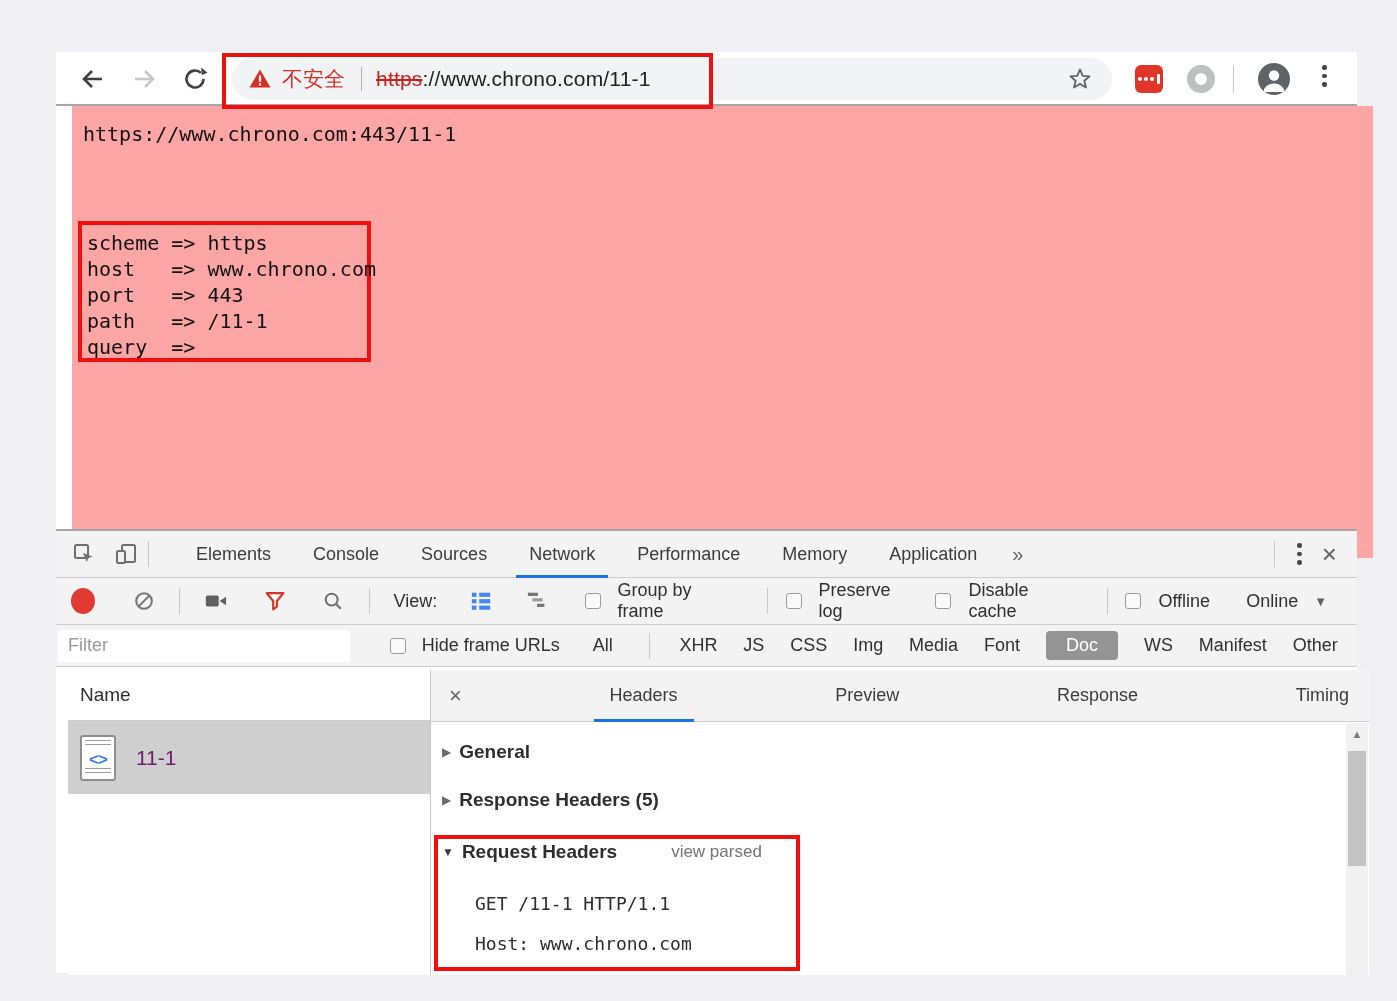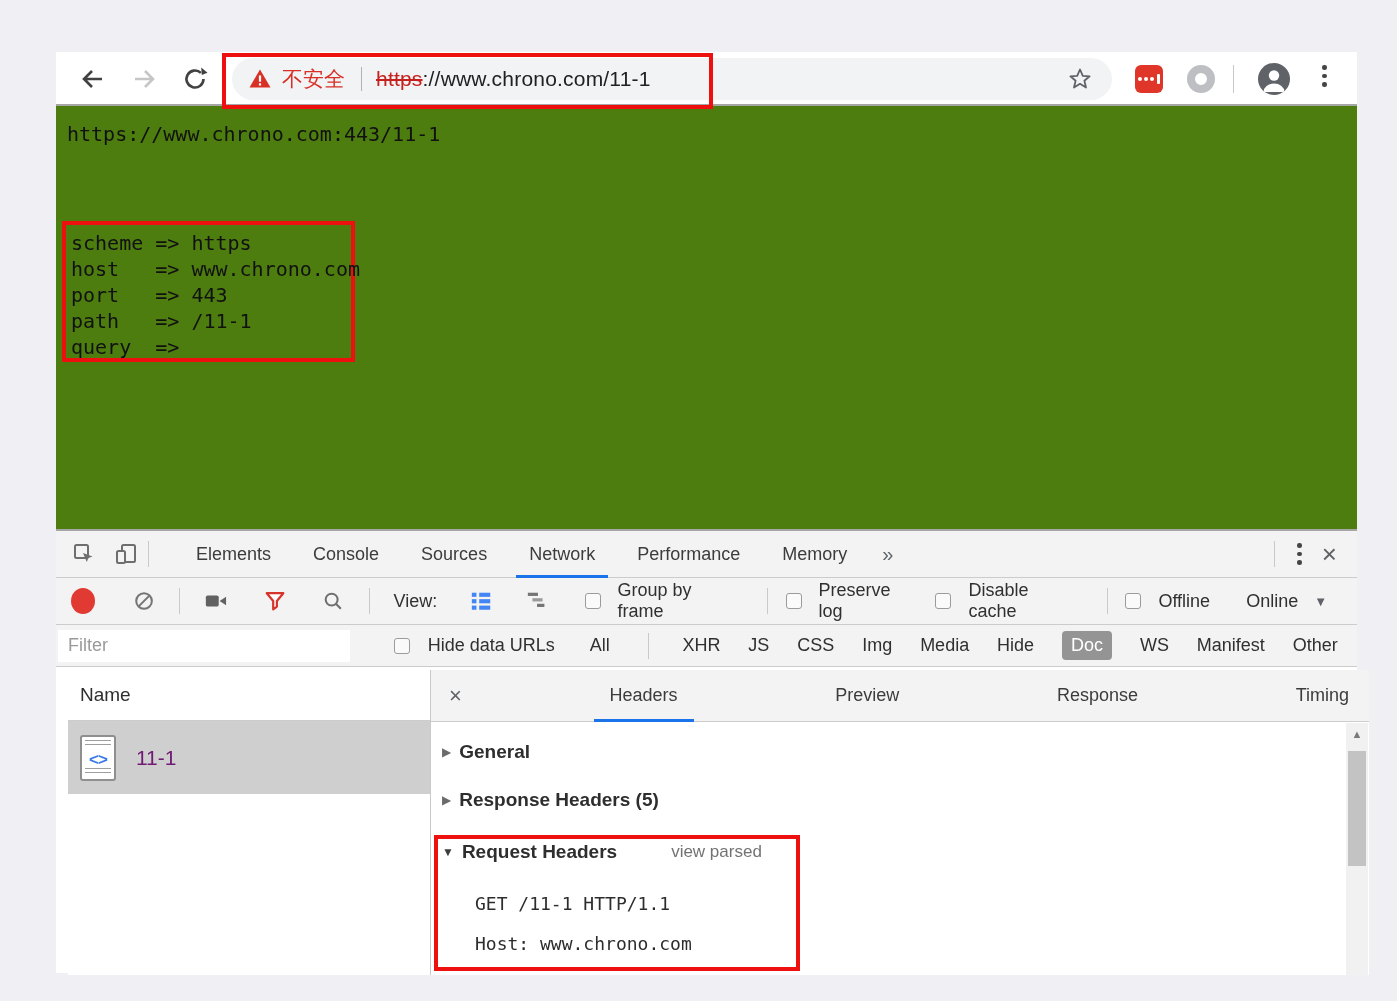--- a/index.html
+++ b/index.html
@@ -21,21 +21,21 @@
   #ext-lastpass i { width:4px; height:4px; border-radius:50%; background:#fff; display:block; }
   #ext-lastpass b { width:3px; height:10px; background:#fff; display:block; border-radius:1px; margin-left:1px; }
   #ext-ring { position:absolute; left:1131px; top:13px; width:28px; height:28px; border:8px solid #bdbfc2; border-radius:50%; }
   .tb-divider { position:absolute; left:1177px; top:13px; width:1px; height:28px; background:#c8c8c8; }
   #avatar { position:absolute; left:1202px; top:11px; width:32px; height:32px; border-radius:50%; background:#5f6368; overflow:hidden; }
   .kebab { display:flex; flex-direction:column; gap:4px; align-items:center; }
   .kebab i { width:4.5px; height:4.5px; border-radius:50%; background:#454545; display:block; }
   #menu-kebab { position:absolute; left:1266px; top:13px; }
 
   
-  #page { position:absolute; left:0; top:54px; width:100%; height:452px; background:#4d7c0f; }
+  #page { position:absolute; left:16px; top:54px; width:100%; height:452px; background:#fca5a5; }
   .mono { font-family:"DejaVu Sans Mono","Liberation Mono",monospace; }
   #url-line { position:absolute; left:11px; top:16px; font-size:20px; color:#111; }
   #parse-box { position:absolute; left:6px; top:115px; width:293px; height:141px; border:4px solid #ee0f0f; }
   #parse-pre { white-space:pre; font-size:20px; line-height:26px; color:#111; padding:5px 0 0 5px; }
 
   
   #devtools { position:absolute; left:0; top:477px; width:100%; height:444px; border-top:2px solid #a6a6a6; background:#fff; }
   .bar { background:#f3f3f3; border-bottom:1px solid #ccc; display:flex; align-items:center; position:relative;justify-content:space-between; }
   #dt-tabbar { height:47px; padding-left:16px; }
   .dt-tab { font-size:18px; color:#3c3c3c; padding:0 21px; height:47px; display:flex; align-items:center; position:relative; }
@@ -49,21 +49,21 @@
   .rec-dot { width:26px; height:26px; border-radius:50%; background:#e03a32; }
   .tb-label { font-size:18px; color:#303030; }
   .chk { width:16px; height:16px; border:1.5px solid #9b9b9b; border-radius:3px; background:#fafafa; flex:none; }
   .chk-lbl { margin-left:9px; margin-right:16px; }
   .dd-arrow { font-size:13px; color:#5f6368; }
 
   #filter-bar { height:42px; padding-left:2px; }
   #filter-input { width:292px; height:32px; border:none; background:#fff; font-size:18px; padding-left:10px; color:#333; outline:none; font-family:inherit; }
   #filter-input::placeholder { color:#9a9a9a; }
   .ftype { font-size:18px; color:#303030; margin-right:19px; }
-  .ftype.pill { background:#949494; color:#fff; padding:4px 9px; border-radius:4px; }
+  .ftype.pill { background:#949494; color:#fff; padding:4px 20px; border-radius:4px; }
 
   #dt-main { position:absolute; left:12px; top:139px; width:100%; height:305px; display:flex; }
   #name-panel { width:363px; border-right:1px solid #c9c9c9; background:#fff; flex:none; }
   #name-header { height:51px; border-bottom:1px solid #ccc; display:flex; align-items:center; padding-left:12px; font-size:19px; color:#2e2e2e; }
   #req-row { height:73px; background:#cfcfcf; display:flex; align-items:center; padding-left:12px; }
   .doc-icon { width:36px; height:46px; background:#fff; border:2px solid #8f8f8f; border-radius:3px; position:relative; flex:none; }
   .doc-icon::before, .doc-icon::after { content:""; position:absolute; left:3px; right:3px; height:8px;
       background:repeating-linear-gradient(#9e9e9e 0 1.5px, transparent 1.5px 4px); }
   .doc-icon::before { top:3px; } .doc-icon::after { bottom:3px; }
   .doc-code { position:absolute; left:0; right:0; top:13px; text-align:center; font-size:17px; font-weight:bold; color:#3b78e7; letter-spacing:-1px; }
@@ -162,20 +162,21 @@
           <rect x="3" y="9" width="8" height="12" rx="1.5" stroke="#6e6e6e" stroke-width="2" fill="#f3f3f3"></rect>
         </svg>
       <div class="v-div"></div>
       <div style="width:16px"></div>
       <div class="dt-tab">Elements</div>
       <div class="dt-tab">Console</div>
       <div class="dt-tab">Sources</div>
       <div class="dt-tab active">Network</div>
       <div class="dt-tab">Performance</div>
       <div class="dt-tab">Memory</div>
+      <div class="dt-tab">Application</div>
       <div class="more-chevrons">»</div>
       <div class="flex-sp"></div>
       <div class="v-div"></div>
       <div class="kebab" style="margin:0 12px">
           <i></i>
           <i></i>
           <i></i>
         </div>
       <div id="dt-close">×</div>
     </div>
@@ -231,30 +232,30 @@
       <span class="tb-label chk-lbl">Offline</span>
       <span class="tb-label" style="margin-left:12px">Online</span>
       <div class="flex-sp"></div>
       <span class="dd-arrow" style="margin-right:30px">▼</span>
     </div>
 
     <div id="filter-bar" class="bar">
       <input id="filter-input" placeholder="Filter" style="">
       <div style="width:26px"></div>
       <span class="chk"></span>
-      <span class="tb-label chk-lbl">Hide data URLs</span>
+      <span class="tb-label chk-lbl">Hide frame URLs</span>
       <span class="ftype" style="margin-left:10px">All</span>
       <div class="v-div"></div>
       <div style="width:6px"></div>
       <span class="ftype">XHR</span>
       <span class="ftype">JS</span>
       <span class="ftype">CSS</span>
       <span class="ftype">Img</span>
       <span class="ftype">Media</span>
-      <span class="ftype">Hide</span>
+      <span class="ftype">Font</span>
       <span class="ftype pill">Doc</span>
       <span class="ftype">WS</span>
       <span class="ftype">Manifest</span>
       <span class="ftype">Other</span>
     </div>
 
     <div id="dt-main">
       <div id="name-panel">
         <div id="name-header">Name</div>
         <div id="req-row">

